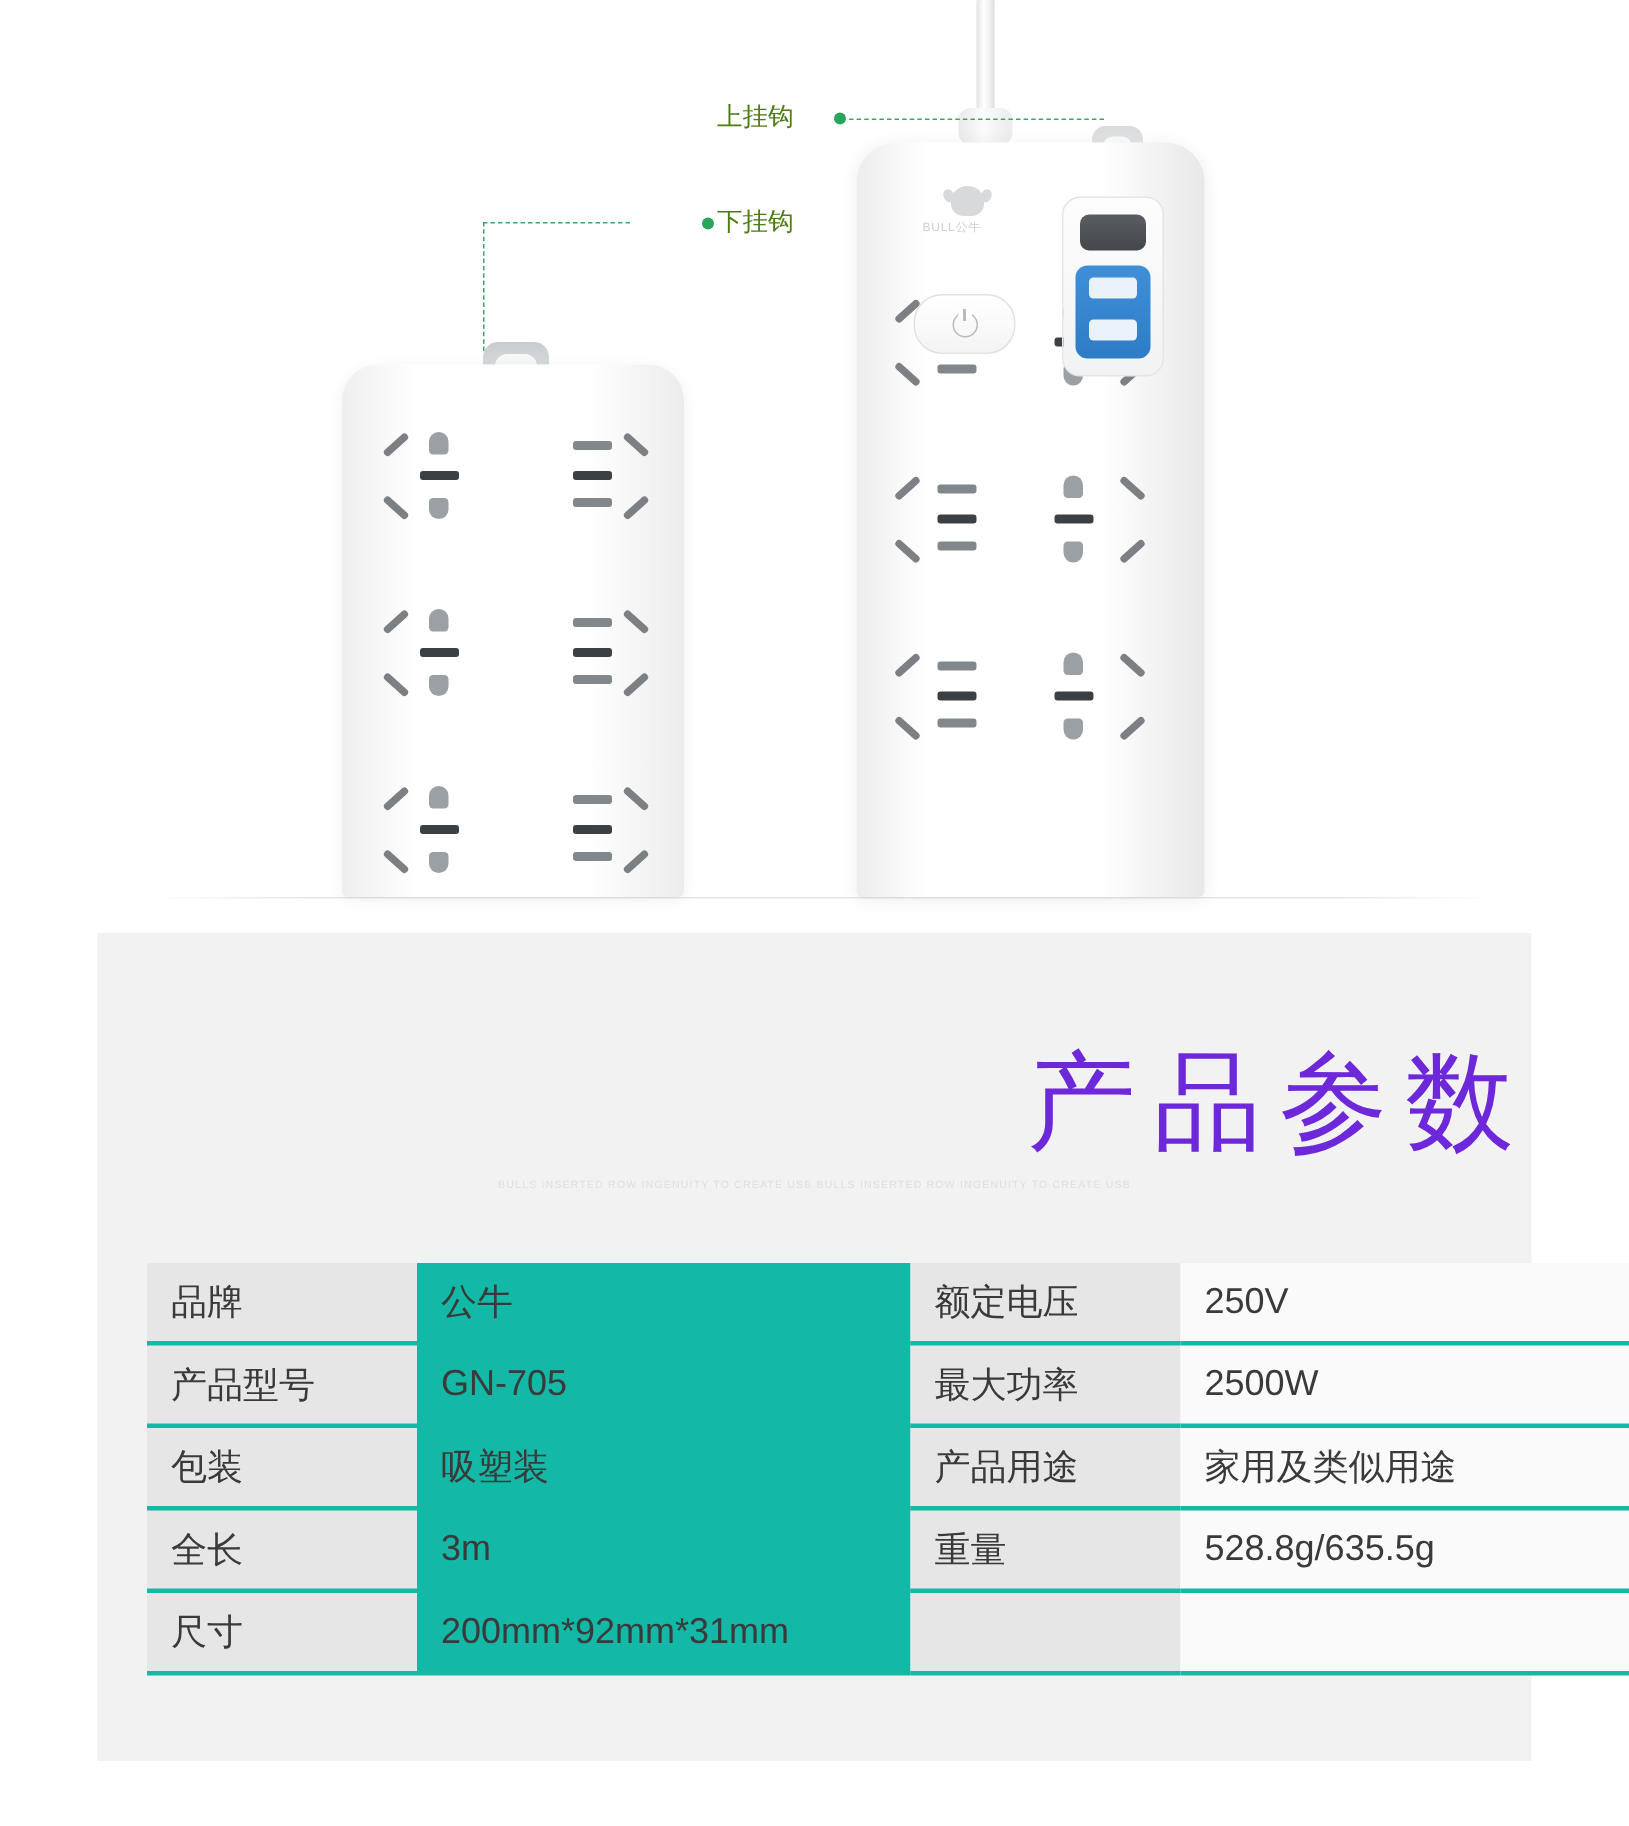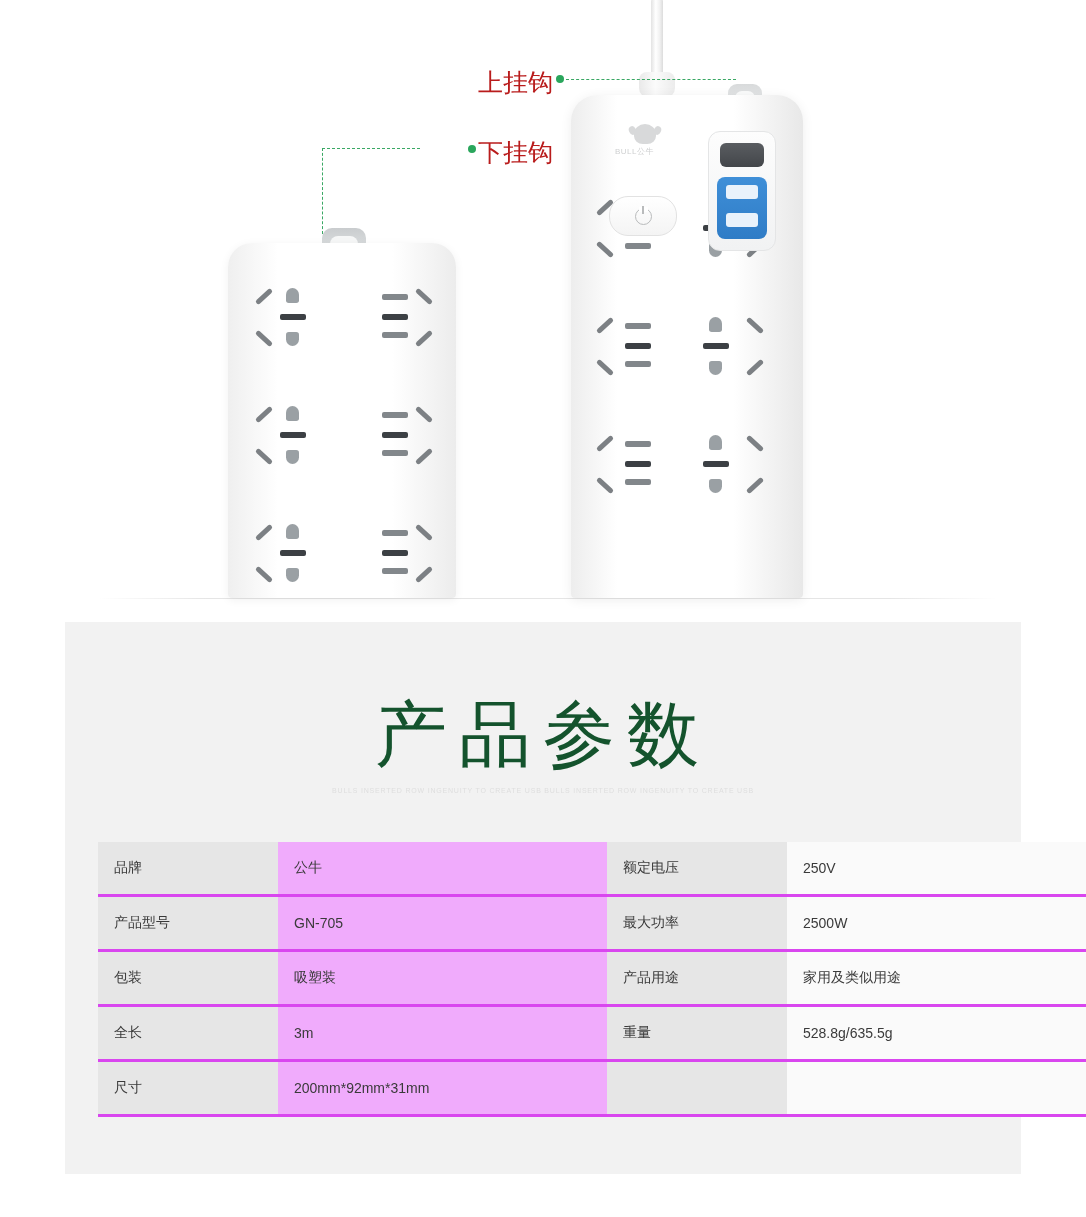--- a/index.html
+++ b/index.html
@@ -149,21 +149,21 @@
   .socket{position:absolute;width:86px;height:70px;}
   .sk-slash{position:absolute;width:20px;height:5px;border-radius:3px;background:#7c8084;}
   .sk-round-top{position:absolute;width:13px;height:15px;border-radius:7px 7px 3px 3px;background:#9aa0a4;}
   .sk-round-bot{position:absolute;width:13px;height:14px;border-radius:3px 3px 7px 7px;background:#9aa0a4;}
   .sk-bar{position:absolute;width:26px;height:6px;border-radius:2px;background:#3c4044;}
   .sk-bar.light{background:#82878b;}
 
   
   .anno{
     position:absolute;
-    font-size:25px;color:#b91c1c;
+    font-size:17px;color:#4d7c0f;
     font-family:Liberation Mono, monospace;
     white-space:nowrap;
   }
   .anno-top{left:478px;top:66px;}
   .anno-bottom{left:478px;top:136px;}
   .dot{
     position:absolute;width:8px;height:8px;border-radius:50%;background:#2aa65c;
   }
   .dot-top{left:556px;top:75px;}
   .dot-bottom{left:468px;top:145px;}
@@ -174,49 +174,49 @@
     position:absolute;width:0;border-left:1px dashed #3aa864;
   }
 
   
   .params{
     position:absolute;left:65px;top:622px;
     width:956px;height:552px;
     background:#f2f2f2;
   }
   .params-title{
-    position:absolute;left:0;top:65px;width:956px;text-align:center;
-    font-size:72px;color:#14532d;letter-spacing:12px;
+    position:absolute;left:0;top:65px;width:956px;text-align:right;
+    font-size:72px;color:#6d28d9;letter-spacing:12px;
     font-family:"Liberation Sans", sans-serif;
   }
   .params-sub{
     position:absolute;left:0;top:148px;width:956px;text-align:center;
     font-size:11px;color:#d9d9d9;letter-spacing:1.4px;
   }
   .params-sub2{
     position:absolute;left:0;top:165px;width:956px;text-align:center;
     font-size:7px;color:#dedede;letter-spacing:0.8px;
   }
 
   table.spec{
     position:absolute;left:33px;top:220px;
     border-collapse:collapse;
     width:890px;
     table-layout:fixed;
   }
   table.spec td{
     height:52px;
-    font-size:14px;
+    font-size:24px;
     color:#3a3a3a;
     padding:0 16px;
-    border-bottom:3px solid #d946ef;
+    border-bottom:3px solid #14b8a6;
     vertical-align:middle;
   }
   td.k{width:148px;background:#e6e6e6;}
-  td.v{width:297px;background:#f0abfc;}
+  td.v{width:297px;background:#14b8a6;}
   td.k2{width:148px;background:#e6e6e6;margin-left:21px;}
   td.v2{width:297px;background:#fafafa;}
   td.empty-k{background:#e6e6e6;}
   td.empty-v{background:#fafafa;}
 </style>
 </head>
 <body>
 
 <div class="hero">
 

